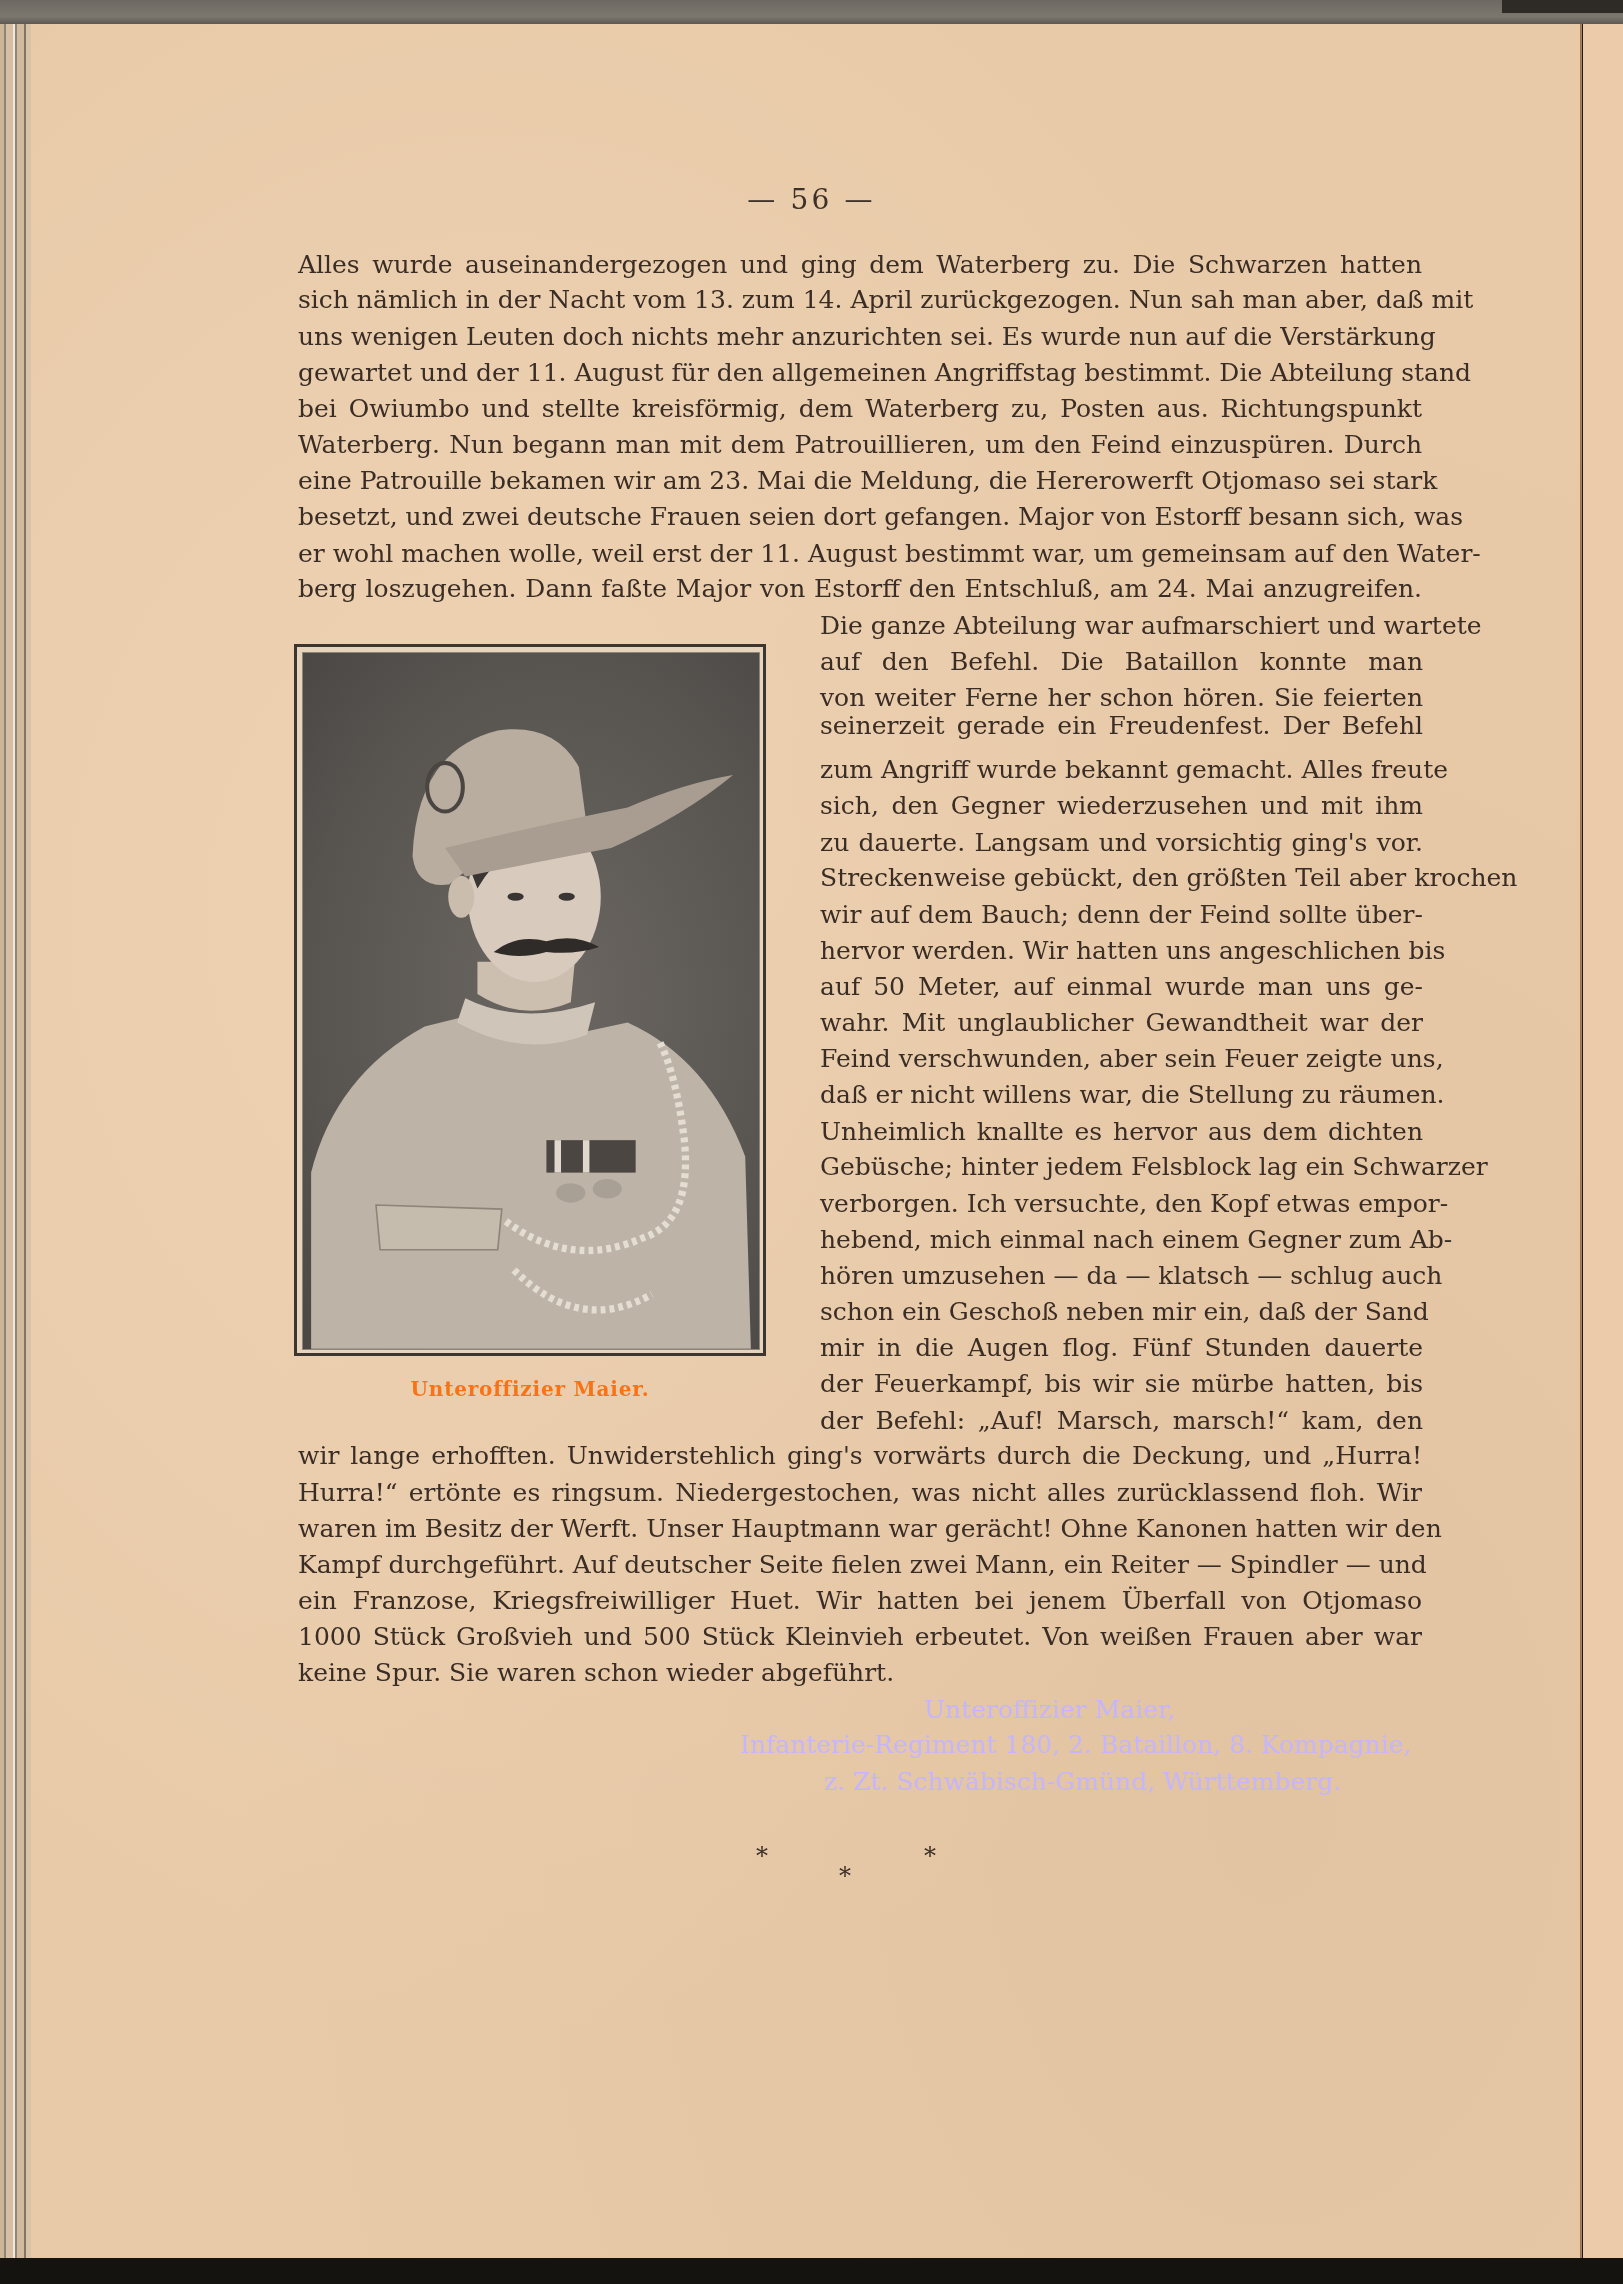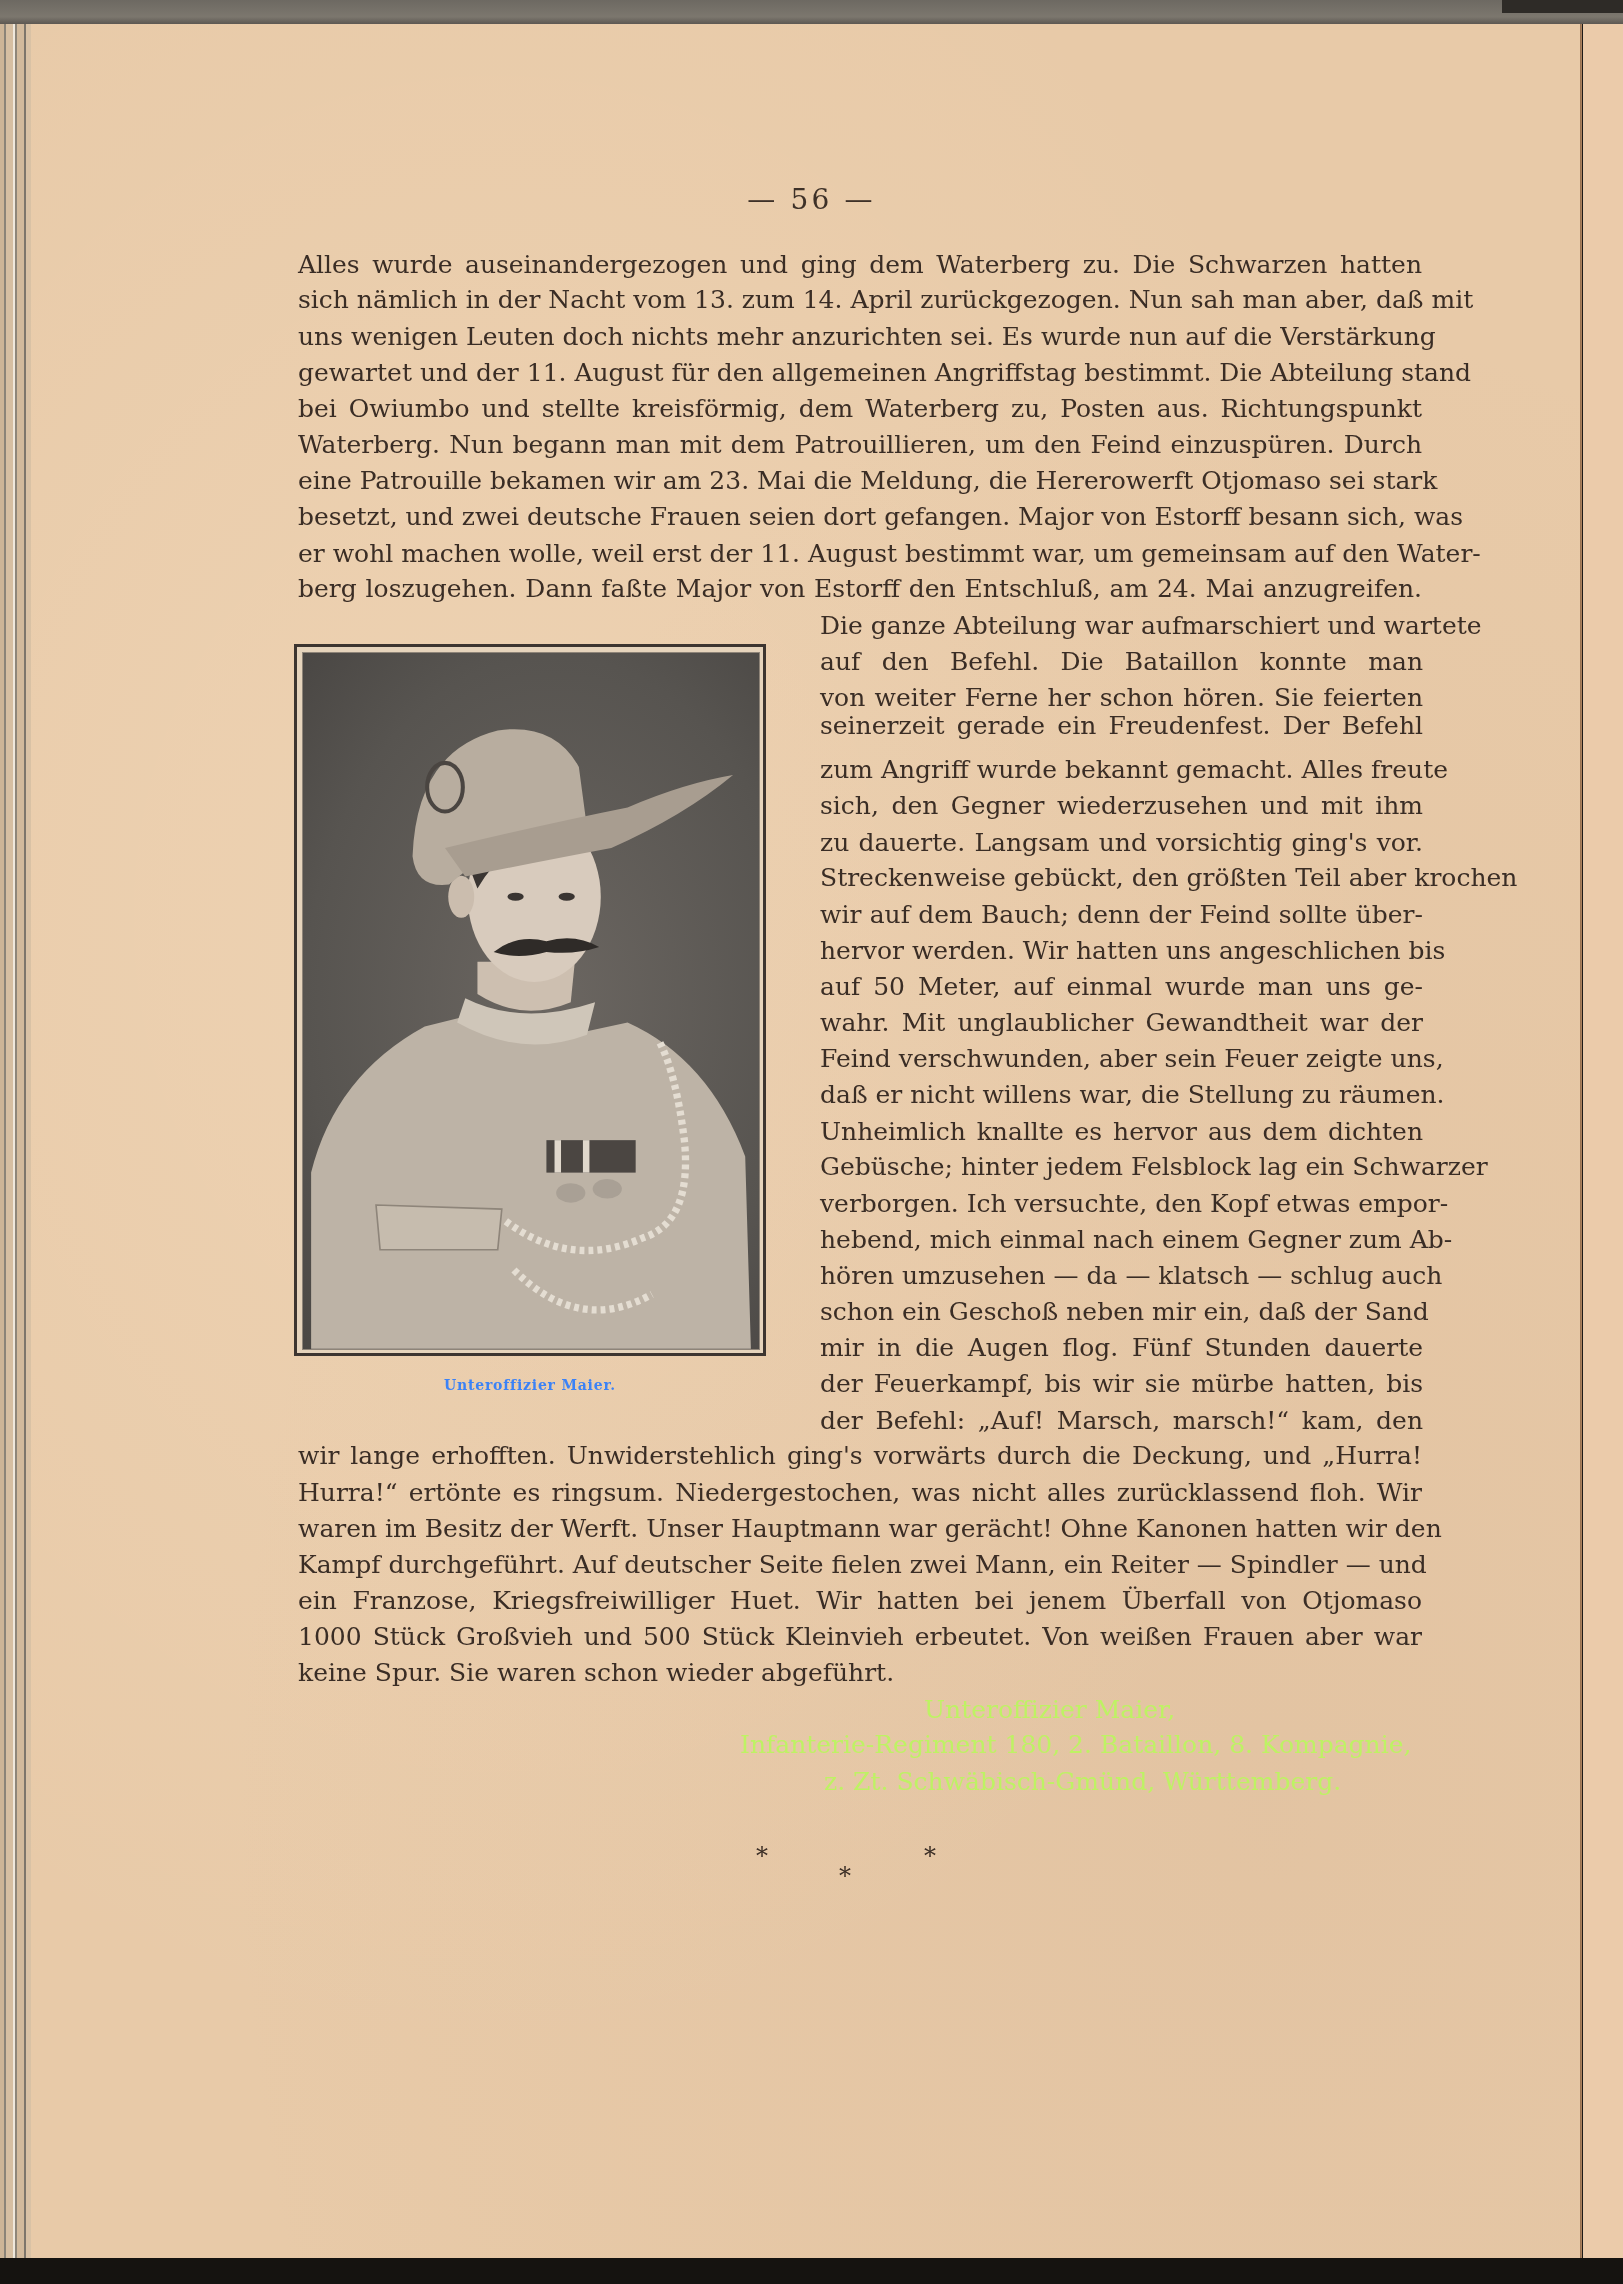--- a/index.html
+++ b/index.html
@@ -113,29 +113,29 @@
         radial-gradient(ellipse at 55% 50%, #6b6661 0%, #575450 70%, #4a4744 100%);
       border: 0.8px solid #8e8478;
       overflow: hidden;
     }
     .portrait-photo svg { display: block; }
     .caption {
       position: absolute;
       left: 294px; top: 1377px;
       width: 472px;
       text-align: center;
-      font-size: 14px;
+      font-size: 20px;
       font-weight: bold;
-      color: #3b82f6;
+      color: #f97316;
       letter-spacing: 0.8px;
     }
     .sig {
       position: absolute;
       font-size: 25px;
-      color: #bef264;
+      color: #c4b5fd;
       white-space: nowrap;
       text-align: center;
     }
     .stars {
       position: absolute;
       font-size: 24px;
       color: #3a2d25;
     }
   </style>
 </head>

